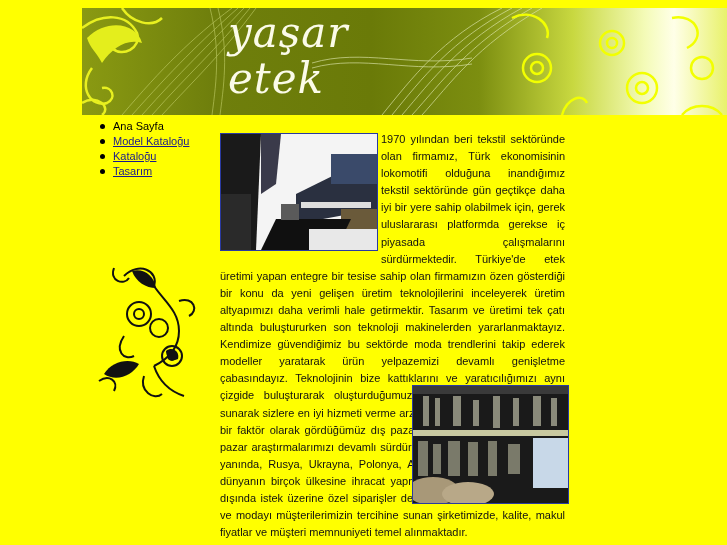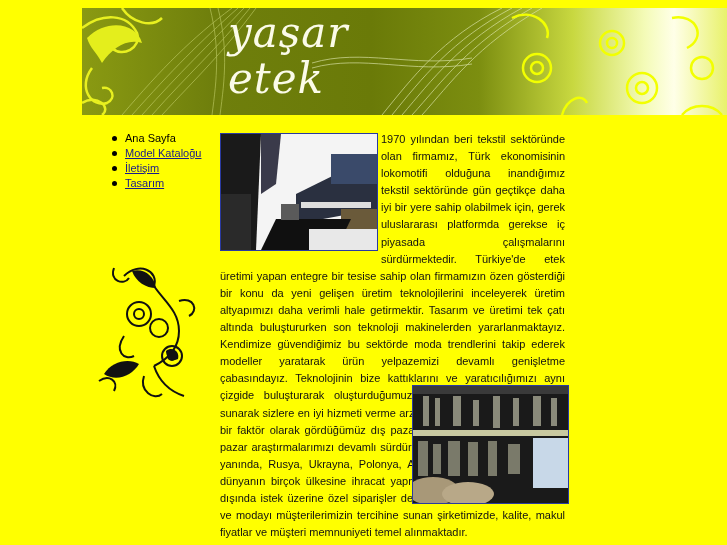--- a/index.html
+++ b/index.html
@@ -16,21 +16,21 @@
   }
   .banner svg { position: absolute; left: 0; top: 0; }
   .brand {
     position: absolute; left: 146px; top: 2px;
     font-family: "DejaVu Serif", "Liberation Serif", serif;
     font-style: italic; color: #fbfbe8;
     font-size: 42px; line-height: 46px; letter-spacing: 1px;
   }
   .nav {
     position: absolute; left: 100px; top: 119px;
-    margin: 12px; padding: 0; list-style: none;
+    margin: 0; padding: 0; list-style: none;
     font-size: 11px; line-height: 15px;
   }
   .nav li { position: relative; padding-left: 13px; }
   .nav li::before {
     content: ""; position: absolute; left: 0; top: 5px;
     width: 5px; height: 5px; border-radius: 50%; background: #000;
   }
   .nav a { color: #1a1a8c; }
   .nav span.current { color: #000; }
   .ornament { position: absolute; left: 84px; top: 256px; width: 120px; height: 150px; }
@@ -101,21 +101,21 @@
 </div>
 
 <ul class="nav">
   <li>
     <span class="current">Ana Sayfa</span>
   </li>
   <li>
     <a href="#">Model Kataloğu</a>
   </li>
   <li>
-    <a href="#">İletişim</a>
+    <a href="#">Kataloğu</a>
   </li>
   <li>
     <a href="#">Tasarım</a>
   </li>
 </ul>
 
 <svg class="ornament" viewBox="0 0 120 150">
   <g fill="none" stroke="#111" stroke-width="2">
     <path d="M40,20 C55,5 75,15 70,30"></path>
     <path d="M70,30 C80,45 95,55 95,75 C95,95 80,105 70,110"></path>

